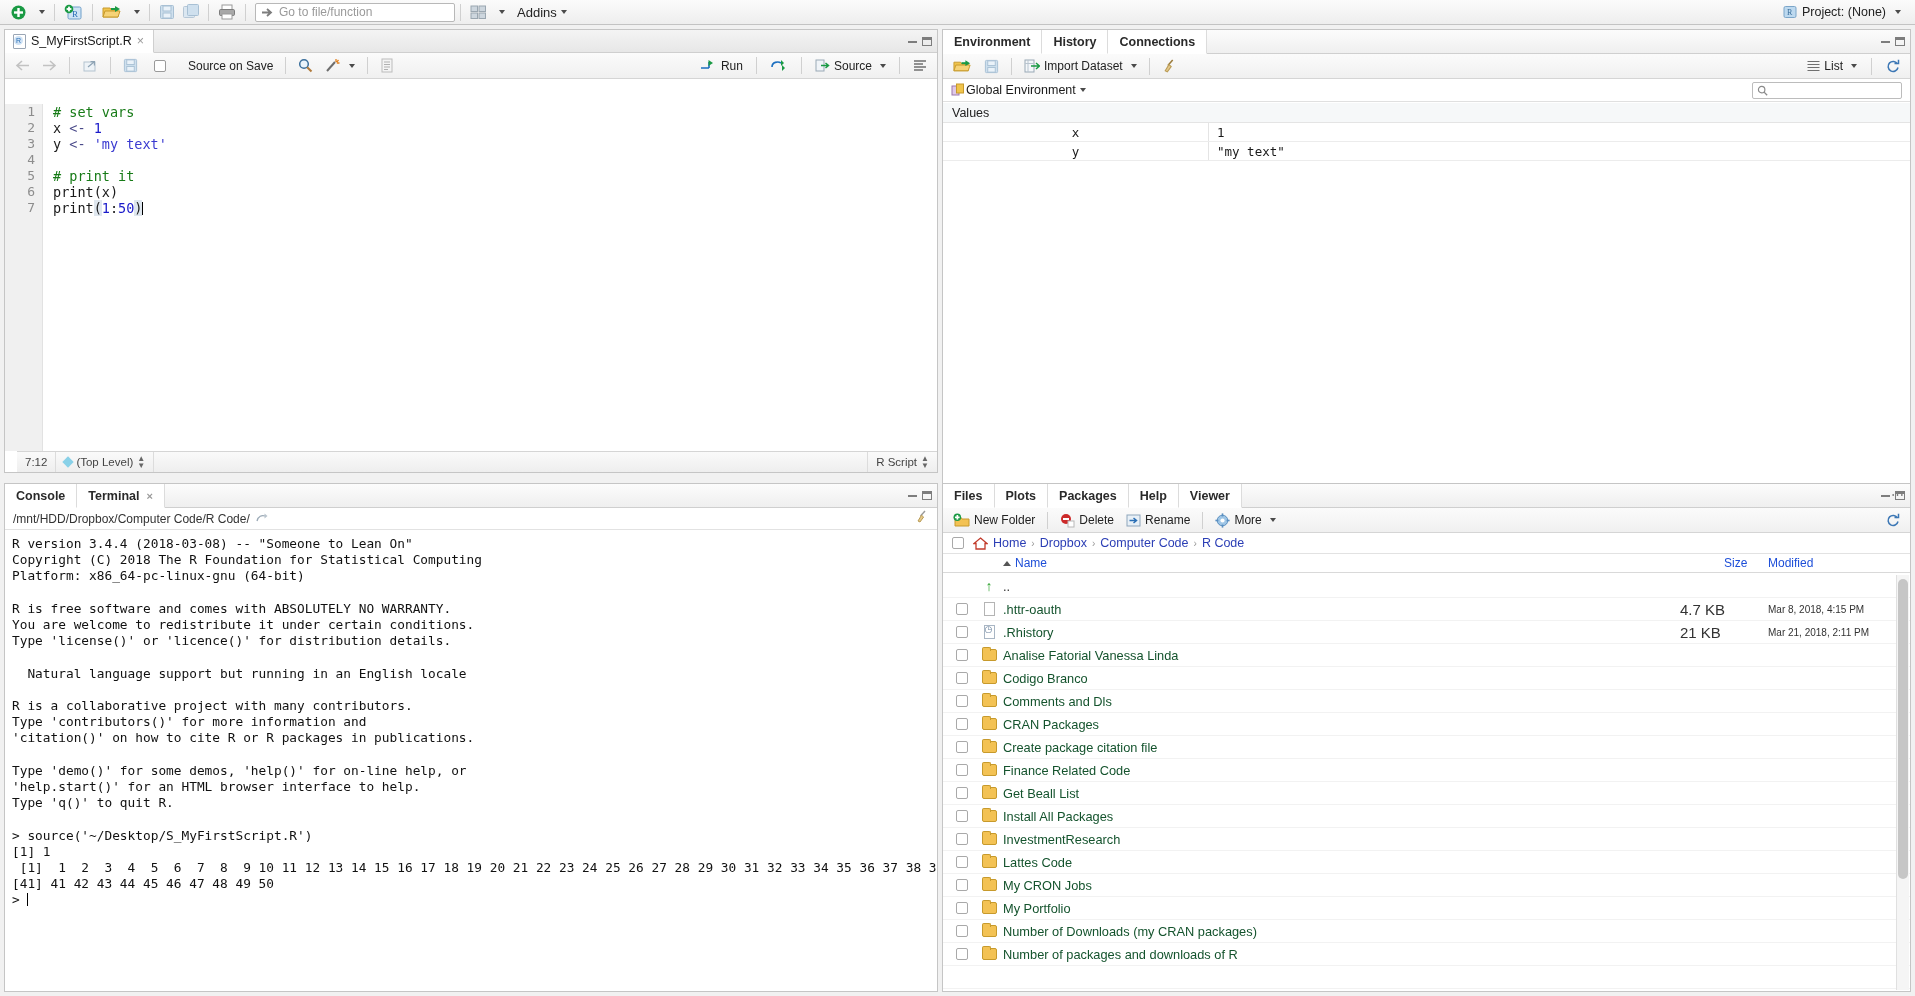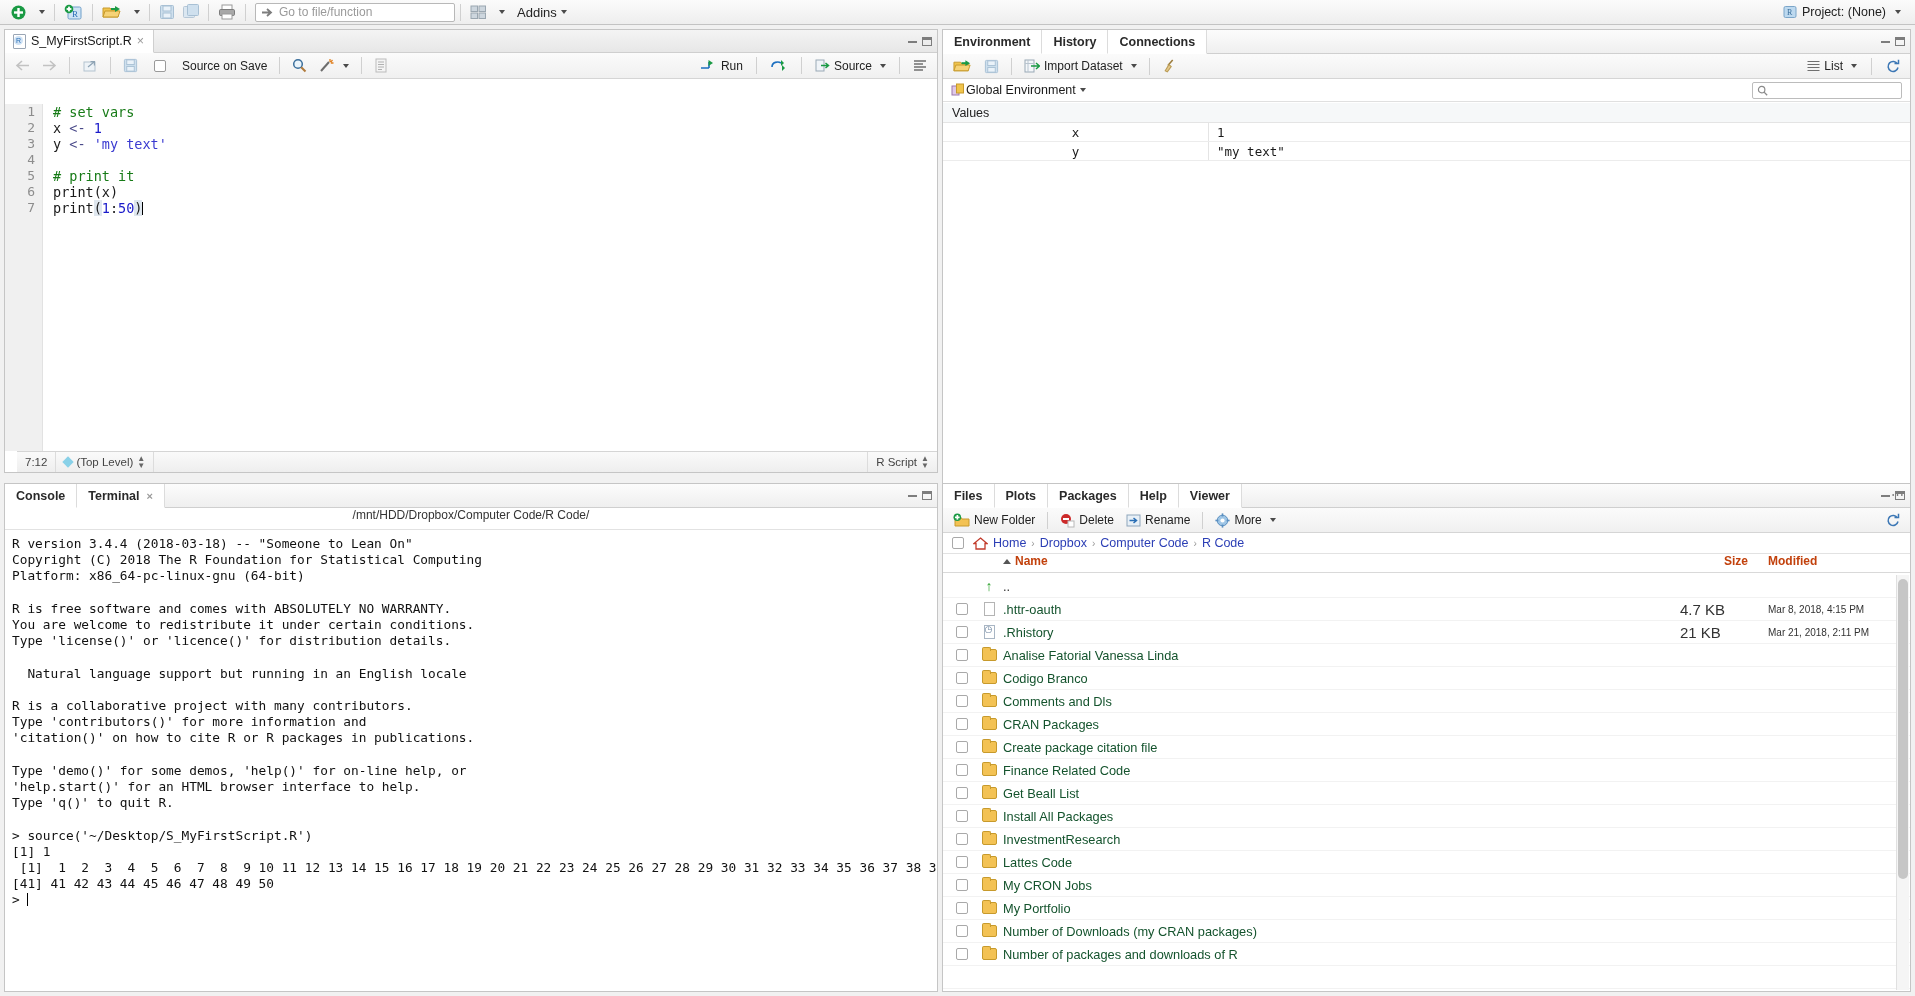--- a/index.html
+++ b/index.html
@@ -104,22 +104,22 @@
                      height: 100%; display: flex; align-items: center; gap: 4px; }
   .src-status .seg.right { margin-left: auto; border-right: none;
                            border-left: 1px solid #dcdcdc; }
   .stepper { display:inline-block; font-size: 8px; line-height: 7px; color:#666; }
   .diamond { width: 8px; height: 8px; background: #89d1e8; transform: rotate(45deg);
              display:inline-block; }
 
   
   #console-panel { left: 4px; top: 483px; width: 934px; height: 509px; }
   .console-path { height: 22px; border-bottom: 1px solid #e2e2e2;
-                  display: flex; align-items: center; padding: 0 8px;
-                  font-size: 12px; color: #333; background: #fff; gap: 6px; flex-direction: column; }
+                  display: flex; align-items: center; padding: 8px 8px;
+                  font-size: 12px; color: #333; background: #fff; gap: 6px; }
   .console-body { position: absolute; left: 0; right: 0; top: 47px; bottom: 0;
                   background: #fff; padding: 5px 0 0 7px; overflow: hidden; }
   .console-body div { font-family: "DejaVu Sans Mono", monospace; font-size: 12.8px;
                       line-height: 16.2px; white-space: pre; color: #111; }
   .c-prompt { color: #9a2fa0; }
 
   
   #env-panel { left: 942px; top: 29px; width: 969px; height: 458px; }
   .env-chooser { height: 23px; border-bottom: 1px solid #e0e0e0; display: flex;
                  align-items: center; padding: 0 8px; font-size: 12.5px;
@@ -140,21 +140,21 @@
                 display:flex; align-items:center; }
 
   
   #files-panel { left: 942px; top: 483px; width: 969px; height: 509px; }
   .files-crumb { height: 21px; border-bottom: 1px solid #e2e2e2; display: flex;
                  align-items: center; padding: 0 6px; gap: 5px; font-size: 12.5px;
                  background: #fff; }
   .crumb-link { color: #2b3eb5; }
   .crumb-sep { color: #9a9a9a; font-size: 10px; }
   .files-head { height: 19px; background: #fff; border-bottom: 1px solid #d9d9d9;
-                display: flex; align-items: flex-start; font-size: 12px; color: #c2410c; font-weight: bold; }
+                display: flex; align-items: center; font-size: 12px; color: #1d4ed8; }
   .files-list { position: absolute; left: 0; right: 0; top: 91px; bottom: 0;
                 background: #fff; overflow: hidden; }
   .frow { height: 23px; display: flex; align-items: center; font-size: 12.8px;
           border-bottom: 1px solid #f2f2f2; }
   .fchk { width: 12px; height: 12px; border: 1px solid #a9a9a9; border-radius: 2px;
           background: #fff; margin-left: 13px; flex: none; }
   .ficon { width: 18px; margin-left: 12px; flex: none; display:flex;
            align-items:center; justify-content:center; }
   .fname { color: #14532d; margin-left: 5px; }
   .fname.plain { color: #2b3eb5; }
@@ -311,21 +311,21 @@
           </svg>
       </div>
       <div class="tb-sep"></div>
       <div class="ptb-item">
         <svg width="15" height="15" viewBox="0 0 16 16">
             <rect x="1.5" y="1.5" width="13" height="13" rx="1" fill="#cfe0ee" stroke="#a8c0d4"></rect>
             <rect x="4" y="2" width="8" height="5" fill="#eaf2f9" stroke="#a8c0d4"></rect>
             <rect x="4" y="9" width="8" height="5" fill="#eaf2f9" stroke="#a8c0d4"></rect>
           </svg>
       </div>
-      <div class="ptb-item" style="gap:16px; margin-left:4px;">
+      <div class="ptb-item" style="gap:22px; margin-left:4px;">
         <span style="width:12px;height:12px;border:1px solid #9a9a9a;background:#fff;border-radius:2px;display:inline-block;"></span>
         <span>Source on Save</span>
       </div>
       <div class="tb-sep"></div>
       <div class="ptb-item">
         <svg width="15" height="15" viewBox="0 0 15 15">
             <circle cx="6" cy="6" r="4.3" fill="#eaf4fb" stroke="#3b6f9c" stroke-width="1.5"></circle>
             <path d="M9.2 9.2 L13.5 13.5" stroke="#b07a3c" stroke-width="2"></path>
           </svg>
       </div>
@@ -434,21 +434,21 @@
           <path d="M8.5 1.5 L11.5 4 L8.5 6.5 Z" fill="#b9c4cd"></path>
         </svg>
       <span style="margin-left:auto;">
         <svg width="14" height="14" viewBox="0 0 14 14">
             <path d="M10 1 L5.5 6" stroke="#9a9a9a" stroke-width="1.4"></path>
             <path d="M3 11 L6.5 5.2 L8.6 7 L5 12 Z" fill="#e6c98a" stroke="#b99b55"></path>
           </svg>
       </span>
     </div>
     <div class="console-body" id="consolebody">
-        <div>R version 3.4.4 (2018-03-18) -- "Someone to Lean On"</div>
+        <div>R version 3.4.4 (2018-03-08) -- "Someone to Lean On"</div>
         <div>Copyright (C) 2018 The R Foundation for Statistical Computing</div>
         <div>Platform: x86_64-pc-linux-gnu (64-bit)</div>
         <div>&nbsp;</div>
         <div>R is free software and comes with ABSOLUTELY NO WARRANTY.</div>
         <div>You are welcome to redistribute it under certain conditions.</div>
         <div>Type 'license()' or 'licence()' for distribution details.</div>
         <div>&nbsp;</div>
         <div>  Natural language support but running in an English locale</div>
         <div>&nbsp;</div>
         <div>R is a collaborative project with many contributors.</div>

